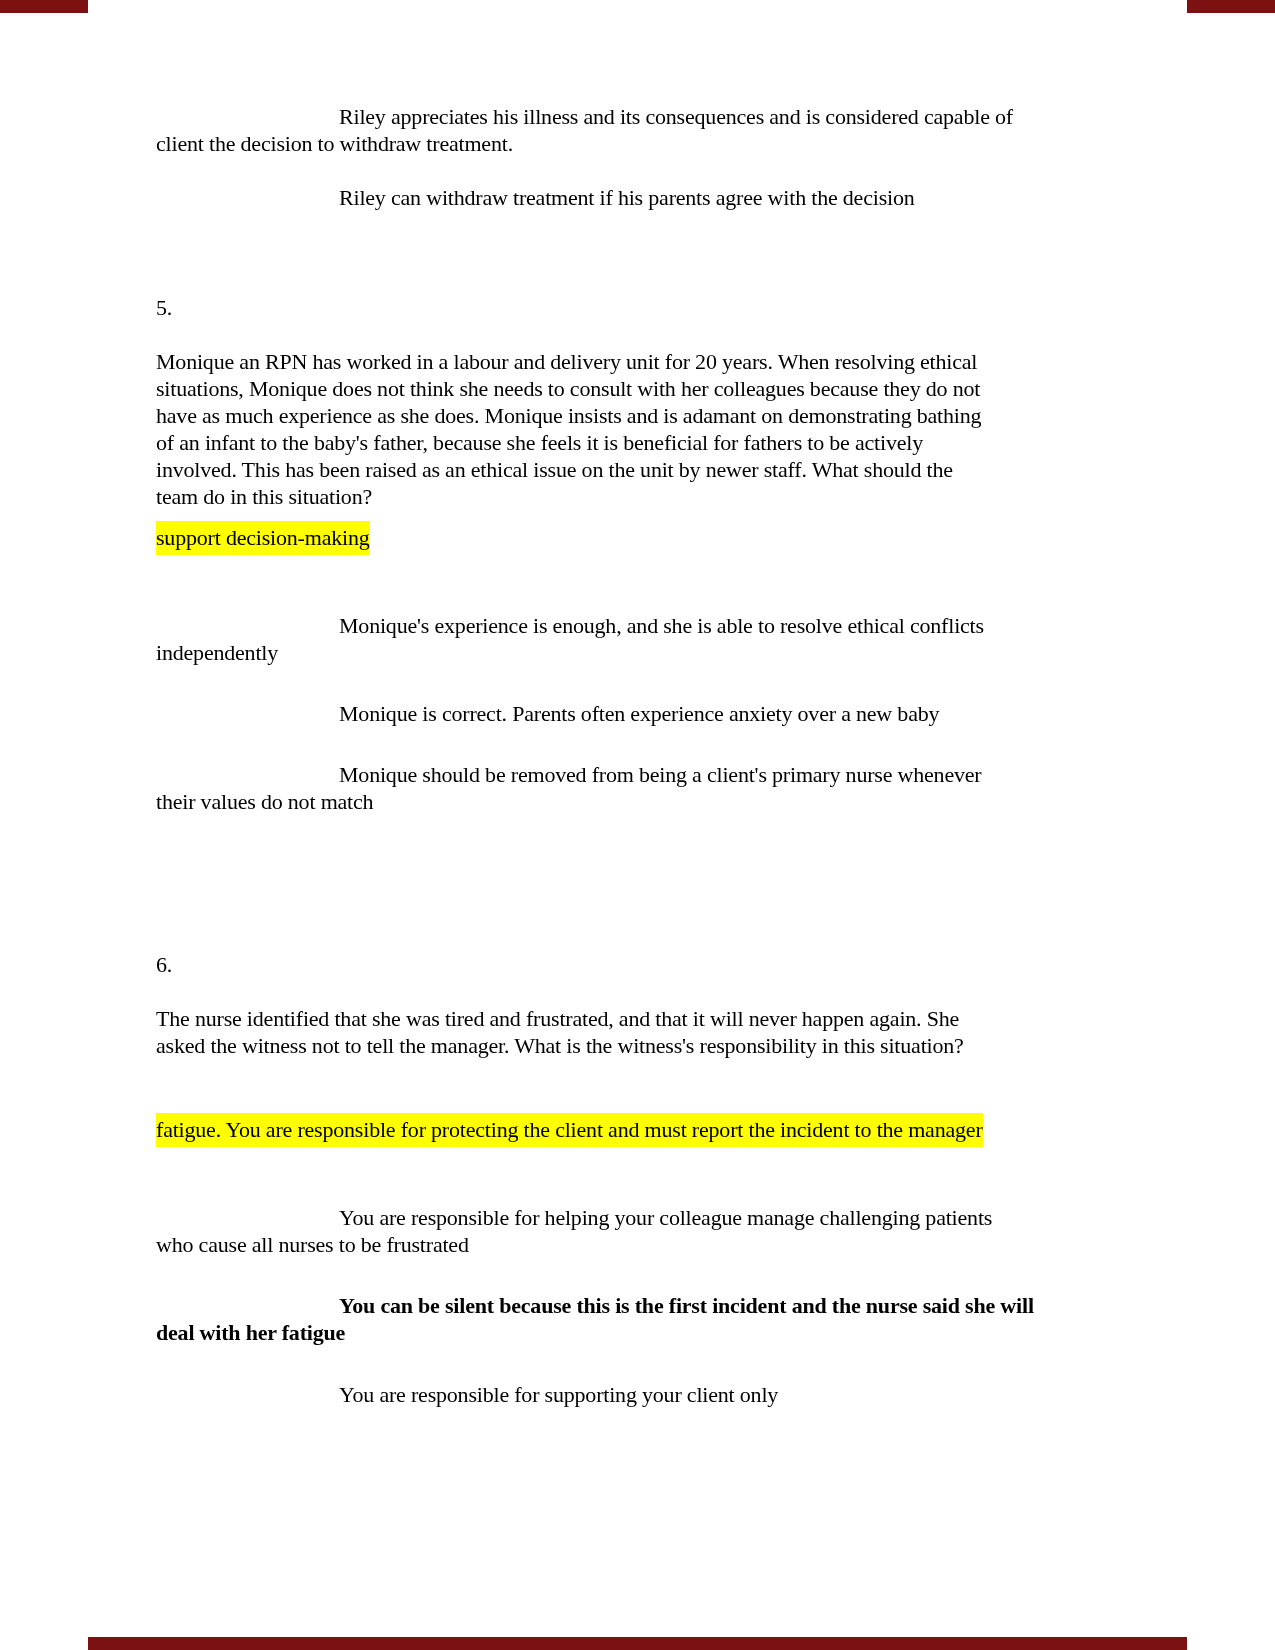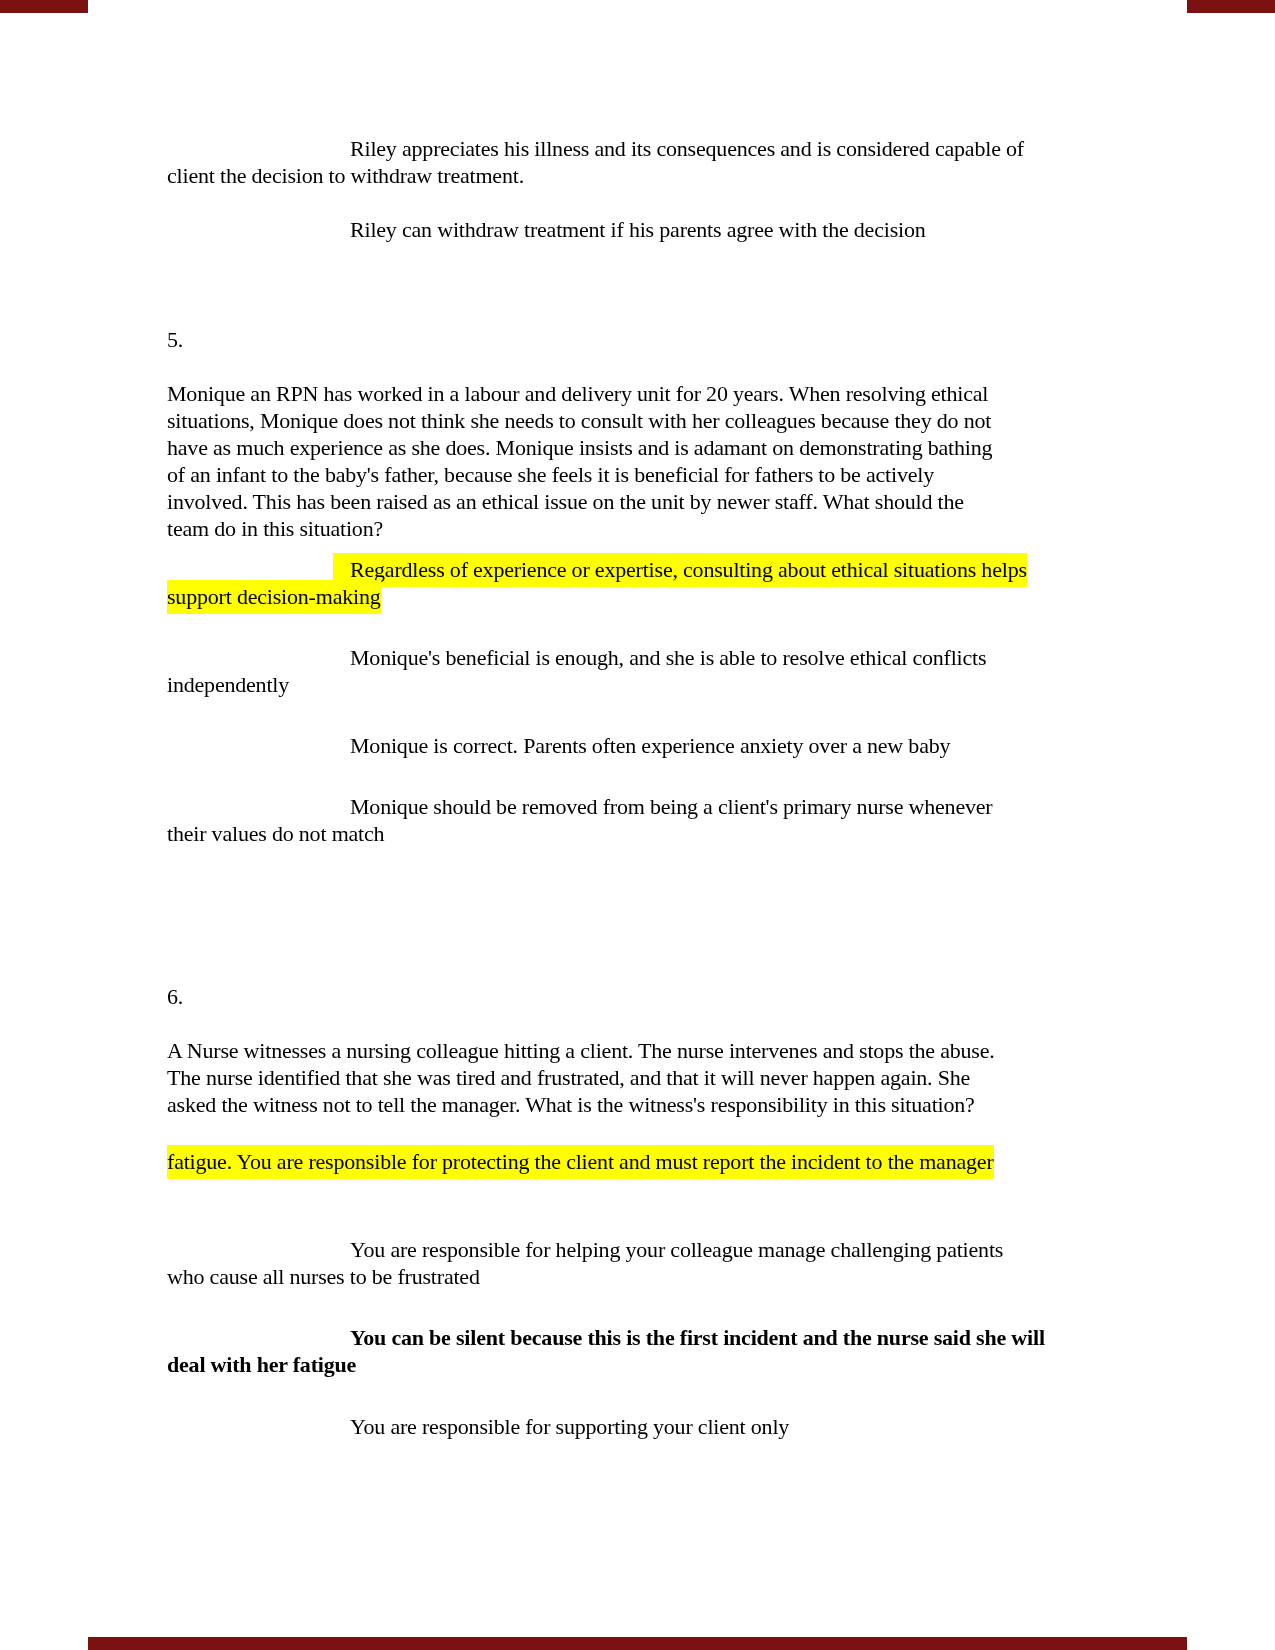--- a/index.html
+++ b/index.html
@@ -9,23 +9,22 @@
     position: relative;
     overflow: hidden;
     font-family: "Liberation Serif", "DejaVu Serif", serif;
     color: var(--ink, #000000);
   }
   .page {
     position: absolute; inset: 0;
   }
   .block {
     position: absolute;
-    left: 167px;
+    left: 156px;
     width: 1060px;
-    margin-top: 32px;
   }
   .line {
     height: 27px;
     line-height: 27px;
     font-size: 22px;
     white-space: pre;
     letter-spacing: -0.2px;
   }
   .line.indent { padding-left: 183px; }
   .txt { display: inline; }
@@ -66,39 +65,37 @@
       </div>
       <div class="block" style="top: 348px;">
         <div class="line"><span class="txt">Monique an RPN has worked in a labour and delivery unit for 20 years. When resolving ethical</span></div>
         <div class="line"><span class="txt">situations, Monique does not think she needs to consult with her colleagues because they do not</span></div>
         <div class="line"><span class="txt">have as much experience as she does. Monique insists and is adamant on demonstrating bathing</span></div>
         <div class="line"><span class="txt">of an infant to the baby's father, because she feels it is beneficial for fathers to be actively</span></div>
         <div class="line"><span class="txt">involved. This has been raised as an ethical issue on the unit by newer staff. What should the</span></div>
         <div class="line"><span class="txt">team do in this situation?</span></div>
       </div>
       <div class="block" style="top: 524px;">
-        <div class="line indent"><span class="txt hl hl-lead">Regardless of experience or expertise, consulting about ethical situations helps</span></div>
         <div class="line"><span class="txt hl">support decision-making</span></div>
       </div>
       <div class="block" style="top: 612px;">
-        <div class="line indent"><span class="txt">Monique's beneficial is enough, and she is able to resolve ethical conflicts</span></div>
+        <div class="line indent"><span class="txt">Monique's experience is enough, and she is able to resolve ethical conflicts</span></div>
         <div class="line"><span class="txt">independently</span></div>
       </div>
       <div class="block" style="top: 700px;">
         <div class="line indent"><span class="txt">Monique is correct. Parents often experience anxiety over a new baby</span></div>
       </div>
       <div class="block" style="top: 761px;">
         <div class="line indent"><span class="txt">Monique should be removed from being a client's primary nurse whenever</span></div>
         <div class="line"><span class="txt">their values do not match</span></div>
       </div>
       <div class="block" style="top: 951px;">
         <div class="line"><span class="txt">6.</span></div>
       </div>
       <div class="block" style="top: 1005px;">
-        <div class="line"><span class="txt">A Nurse witnesses a nursing colleague hitting a client. The nurse intervenes and stops the abuse.</span></div>
         <div class="line"><span class="txt">The nurse identified that she was tired and frustrated, and that it will never happen again. She</span></div>
         <div class="line"><span class="txt">asked the witness not to tell the manager. What is the witness's responsibility in this situation?</span></div>
       </div>
       <div class="block" style="top: 1116px;">
         <div class="line"><span class="txt hl">fatigue. You are responsible for protecting the client and must report the incident to the manager</span></div>
       </div>
       <div class="block" style="top: 1204px;">
         <div class="line indent"><span class="txt">You are responsible for helping your colleague manage challenging patients</span></div>
         <div class="line"><span class="txt">who cause all nurses to be frustrated</span></div>
       </div>

